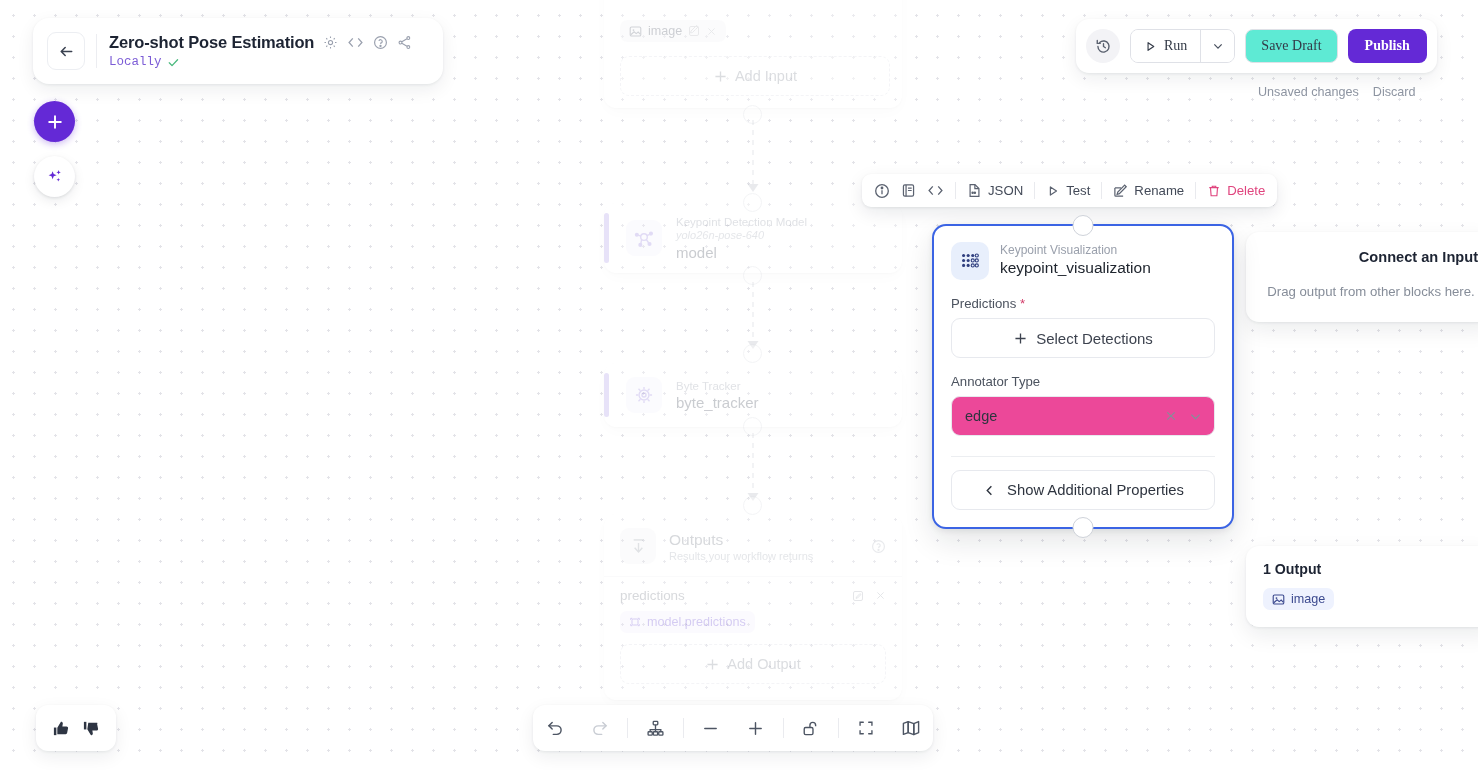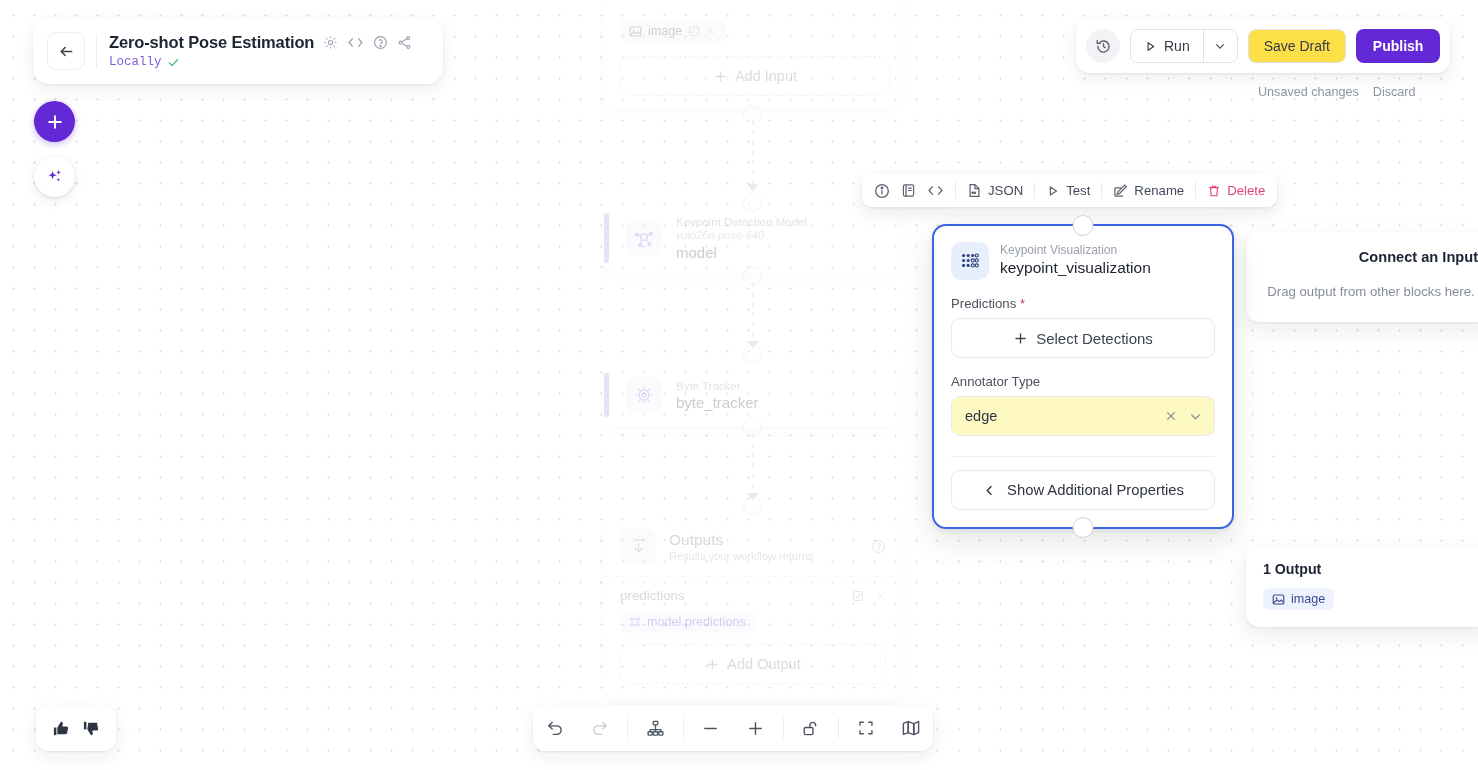--- a/index.html
+++ b/index.html
@@ -62,39 +62,39 @@
     width: 41px; height: 41px; border-radius: 50%;
     background: #fff; display: flex; align-items: center; justify-content: center;
     box-shadow: 0 1px 3px rgba(16,24,40,.1), 0 4px 12px rgba(16,24,40,.08);
     cursor: pointer;
   }
 
   
   #top-toolbar {
     position: absolute; left: 1076px; top: 19px;
     height: 54px; border-radius: 13px;
-    display: flex; align-items: center; gap: 10px; padding: 0 10px;
+    display: flex; align-items: center; gap: 10px; padding: 0 10px; font-family: Liberation Serif, serif;
   }
   #history-btn {
     width: 34px; height: 34px; border-radius: 50%;
     background: #f3f3f6; display: flex; align-items: center; justify-content: center;
     cursor: pointer; color: #59606e;
   }
   .run-group { display: flex; border: 1px solid #dfe1e7; border-radius: 8px; overflow: hidden; height: 34px; }
   .run-btn {
     display: flex; align-items: center; gap: 7px; padding: 0 13px;
     font-size: 14px; color: #333a47; background: #fff; cursor: pointer;
   }
   .run-caret {
     width: 34px; display: flex; align-items: center; justify-content: center;
     border-left: 1px solid #dfe1e7; background: #fff; cursor: pointer; color: #4d5462;
   }
   #save-draft {
     height: 34px; padding: 0 15px; border: 1px solid #dfe1e7; border-radius: 8px;
-    background: #fde047; font-size: 14px; color: #333a47; display: flex; align-items: center;
+    background: #5eead4; font-size: 14px; color: #333a47; display: flex; align-items: center;
     cursor: pointer;
   }
   #publish {
     height: 34px; padding: 0 17px; border-radius: 8px; background: #6429d6;
     color: #fff; font-size: 14px; font-weight: 600; display: flex; align-items: center;
     cursor: pointer;
   }
   #unsaved-row {
     position: absolute; left: 1258px; top: 85px;
     display: flex; gap: 14px; font-size: 12.6px; color: #8d94a1;
@@ -169,21 +169,21 @@
   .field-label { font-size: 13.2px; color: #4c535f; margin-bottom: 7px; }
   .req { color: #d23a67; }
   .select-btn {
     width: 100%; height: 40px; border: 1px solid #e7e9ee; border-radius: 9px;
     background: #fff; display: flex; align-items: center; justify-content: center;
     gap: 8px; font-size: 15px; color: #3d434f; cursor: pointer;
   }
   .field { margin-bottom: 16px; }
   .combo {
     width: 100%; height: 40px; border: 1px solid #e7e9ee; border-radius: 9px;
-    background: #fef9c3; display: flex; align-items: center; padding: 0 11px 0 13px;
+    background: #ec4899; display: flex; align-items: center; padding: 0 11px 0 13px;
     font-size: 14.5px; color: #2e343f; cursor: pointer; gap: 10px;
   }
   .combo .val { flex: 1; }
   .combo .x, .combo .cv { color: #868d99; display: flex; cursor: pointer; }
   #sel-divider { height: 1px; background: #eceef1; margin: 20px 0 13px; }
   #show-props {
     width: 100%; height: 40px; border: 1px solid #e7e9ee; border-radius: 9px;
     background: #fff; display: flex; align-items: center; justify-content: center;
     gap: 10px; font-size: 14.8px; color: #2e343f; cursor: pointer;
   }

